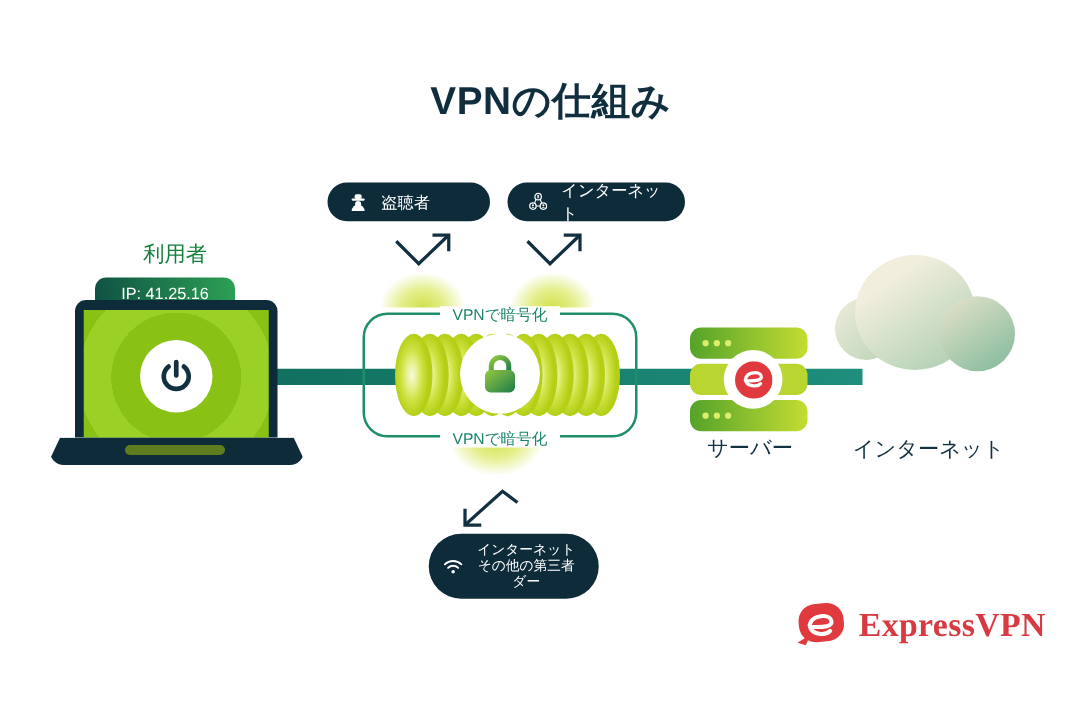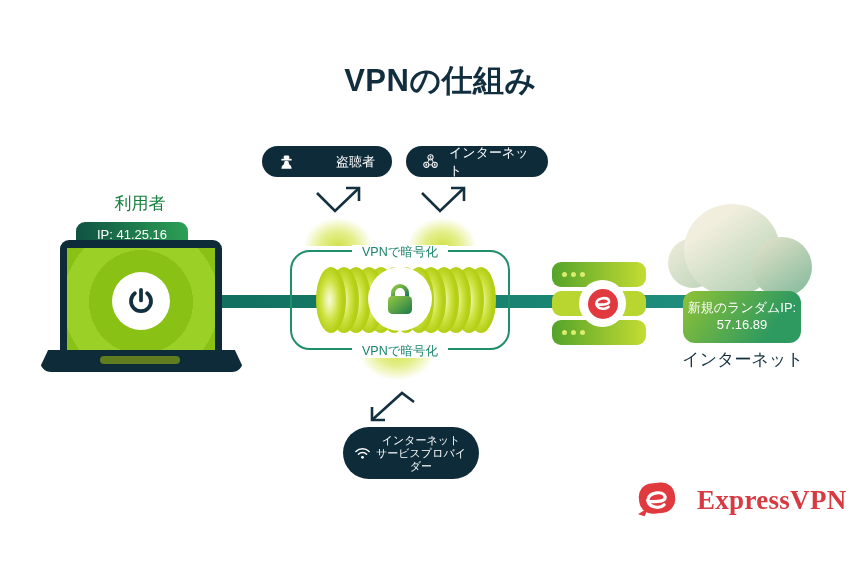--- a/index.html
+++ b/index.html
@@ -16,21 +16,21 @@
   }
 
   
   .threat-pill {
     position:absolute; height:31px; background:#0e2b3a; border-radius:16px;
     color:#fff; display:flex; align-items:center; gap:11px; padding:0 17px;
     font-size:13px; z-index:5;
   }
   .pill-eaves { left:262px; top:146px; width:130px; }
   .pill-third { left:406px; top:146px; width:142px; }
-  .pill-eaves .txt { flex:1; text-align:right; }
+  .pill-eaves .txt { flex:1; text-align:left; }
 
   
   .user-label { position:absolute; left:80px; top:192px; width:120px; text-align:center;
     font-size:17px; color:#15803d; }
   .ip-badge {
     position:absolute; left:76px; top:222px; width:112px; height:26px;
     border-radius:9px 9px 0 0; background:linear-gradient(80deg,#0f5043,#2da155);
     color:#fff; font-size:13px; text-align:center; line-height:25px; z-index:2;
   }
   .laptop-frame {
@@ -135,21 +135,21 @@
     background:#0e2b3a; color:#fff; display:flex; align-items:center; z-index:5;
     padding-left:11px;
   }
   .isp-text { flex:1; text-align:center; font-size:11px; line-height:13px; padding-right:8px; }
   .isp-text span { display:block; }
 
   
   .brand { position:absolute; left:636px; top:481px; display:flex; align-items:center; gap:9px; }
   .brand-name {
     font-family:"Liberation Serif", serif; font-size:27px; font-weight:600;
-    color:#d73a40; letter-spacing:.3px;margin-left:10px;
+    color:#d73a40; letter-spacing:.3px;
   }
 </style>
 </head>
 <body>
 
 <div class="stage">
 
   <div class="title">VPNの仕組み</div>
 
   <div class="threat-pill pill-eaves">
@@ -264,39 +264,36 @@
         <b></b>
         <b></b>
       </span>
   </div>
   <div class="server-circle">
     <svg width="30" height="30" viewBox="0 0 30 30">
       <circle cx="15" cy="15" r="15" fill="#e13a3e"></circle>
       <path d="M8.5 14 C9.5 8.5 20 7.5 21 12 C21.8 15 17 16 8.5 15.5 C9.5 20 17.5 21 20.5 18" fill="none" stroke="#fff" stroke-width="2.6" stroke-linecap="round"></path>
     </svg>
   </div>
+  <div class="server-label">サーバー</div>
 
   <div class="cloud-c cc-1"></div>
   <div class="cloud-c cc-2"></div>
   <div class="cloud-c cc-3"></div>
-  <div class="cloud-badge">
-    <span>新規のランダムIP:</span><br>
-    <span>57.16.89</span>
-  </div>
   <div class="internet-label">インターネット</div>
 
   <div class="isp-pill">
     <svg width="17" height="14" viewBox="0 0 18 14">
       <path d="M2 5.4 a10 10 0 0 1 14 0" fill="none" stroke="#fff" stroke-width="1.6" stroke-linecap="round"></path>
       <path d="M4.7 8.4 a6 6 0 0 1 8.6 0" fill="none" stroke="#fff" stroke-width="1.6" stroke-linecap="round"></path>
       <circle cx="9" cy="11.6" r="1.5" fill="#fff"></circle>
     </svg>
     <div class="isp-text">
       <span>インターネット</span>
-      <span>サービスプロバイ</span>
+      <span>その他の第三者</span>
       <span>ダー</span>
     </div>
   </div>
 
   <div class="brand">
     <svg width="42" height="38" viewBox="0 0 44 40">
       <rect x="3" y="2" width="38" height="32" rx="14" ry="14" fill="#e13a3e" transform="rotate(-6 22 18)"></rect>
       <path d="M2 35 L13 28 L9 37 Z" fill="#e13a3e"></path>
       <path d="M12.5 19.5 C14 11.5 29 10 30.5 16.5 C31.6 21 25 22.3 12.5 21.5 C14 28 25.5 29.5 29.5 25" fill="none" stroke="#fff" stroke-width="3.4" stroke-linecap="round"></path>
     </svg>

